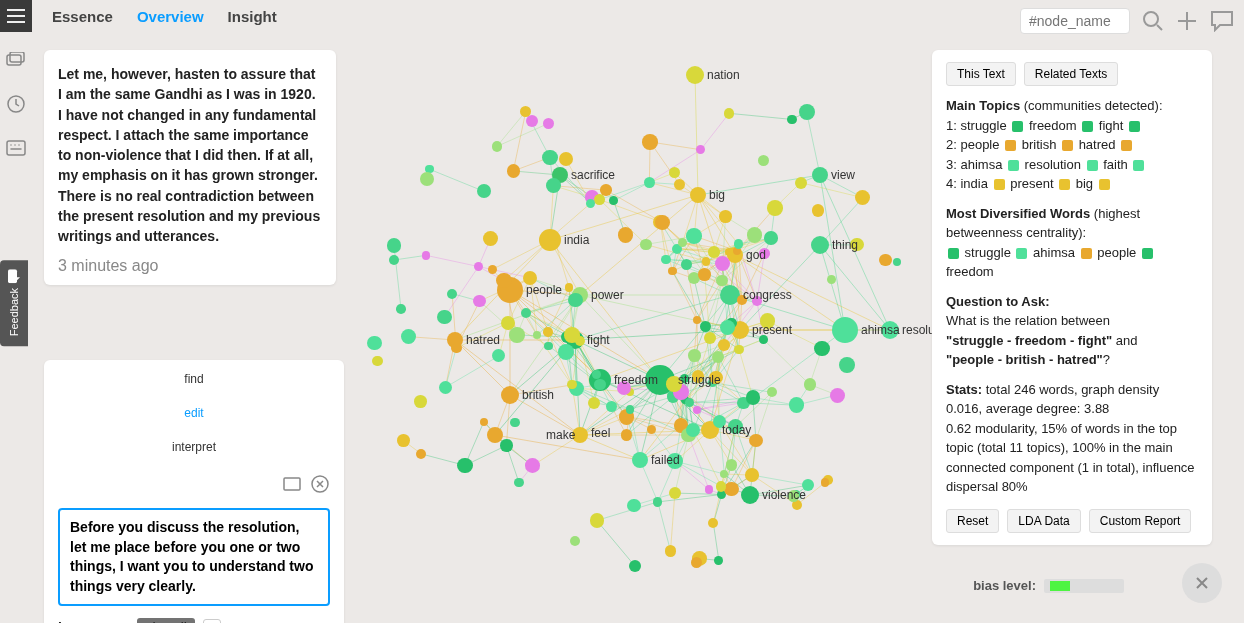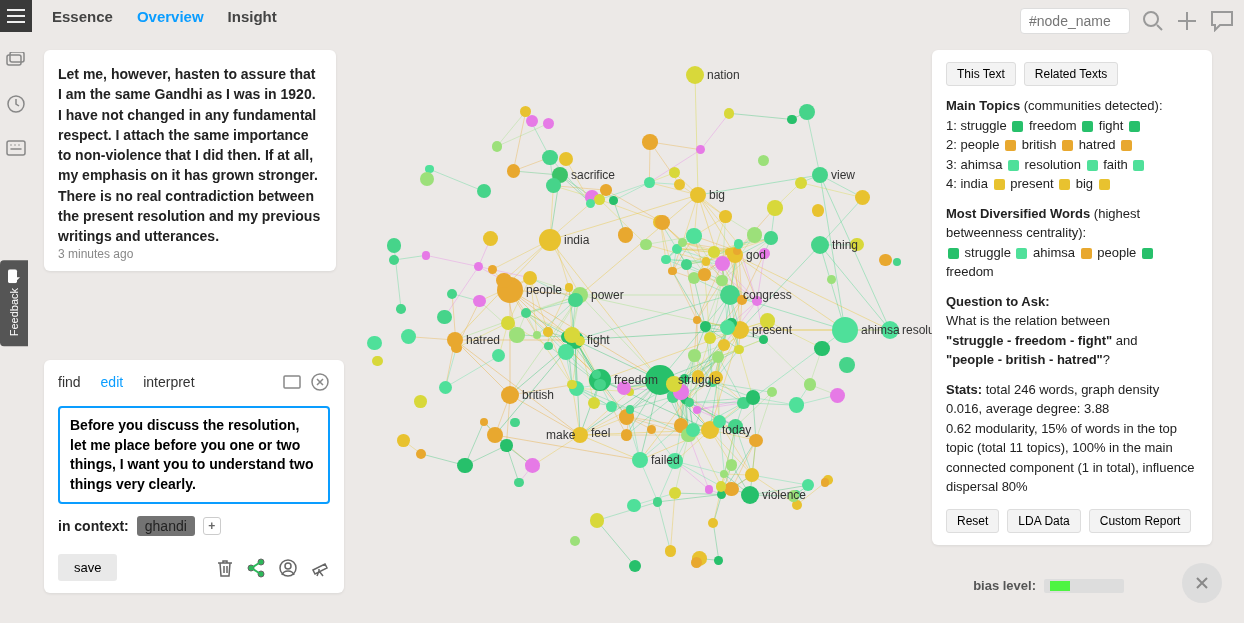--- a/index.html
+++ b/index.html
@@ -17,24 +17,24 @@
 .top-tabs { position: absolute; left: 52px; top: 8px; display: flex; gap: 24px; font-size: 15px; font-weight: 600; }
 .top-tabs span { cursor: pointer; color: #444; text-align: center; }
 .top-tabs span.active { color: #0a9dff; }
 
 .top-right { position: absolute; right: 10px; top: 8px; display: flex; align-items: center; gap: 12px; }
 .node-input { border: 1px solid #ddd; border-radius: 4px; padding: 4px 8px; font-size: 14px; width: 110px; color: #555; background: #fff; }
 .top-right svg { stroke: #999; cursor: pointer; }
 
 .text-card { position: absolute; left: 44px; top: 50px; width: 292px; background: #fff; border-radius: 6px; padding: 14px 14px 10px 14px; box-shadow: 0 1px 3px rgba(0,0,0,0.08); }
 .text-card p { font-size: 14px; font-weight: 700; line-height: 1.45; color: #222; }
-.text-card .timestamp { font-size: 12px; color: #888; font-weight: 400; }
+.text-card .timestamp { margin-top: 10px; font-size: 16px; color: #888; font-weight: 400; }
 
 .editor-card { position: absolute; left: 44px; top: 360px; width: 300px; background: #fff; border-radius: 6px; padding: 12px 14px; box-shadow: 0 1px 3px rgba(0,0,0,0.08); }
-.editor-tabs { display: flex; gap: 20px; align-items: center; font-size: 14px; color: #333; }
+.editor-tabs { display: flex; gap: 20px; align-items: center; font-size: 12px; color: #333; flex-direction: column; }
 .editor-tabs span { cursor: pointer; font-weight: 500; }
 .editor-tabs span.active { color: #0a9dff; }
 .editor-tabs .close-btns { margin-left: auto; display: flex; gap: 8px; }
 .close-btns svg { stroke: #888; cursor: pointer; }
 .editor-area { margin-top: 14px; border: 2px solid #0a9dff; border-radius: 4px; padding: 8px 10px; font-size: 14px; font-weight: 600; line-height: 1.4; min-height: 80px; }
 .context-row { margin-top: 12px; font-size: 14px; color: #222; font-weight: 600; display: flex; align-items: center; gap: 8px; }
 .context-tag { background: #737373; border-radius: 3px; padding: 2px 8px; font-weight: 400; }
 .plus-small { border: 1px solid #ccc; border-radius: 3px; width: 18px; height: 18px; display: inline-flex; align-items: center; justify-content: center; font-size: 12px; color: #666; cursor: pointer; }
 .editor-bottom { margin-top: 18px; display: flex; align-items: center; }
 .save-btn { background: #e9e9e9; border: none; border-radius: 3px; padding: 6px 16px; font-size: 13px; cursor: pointer; }

